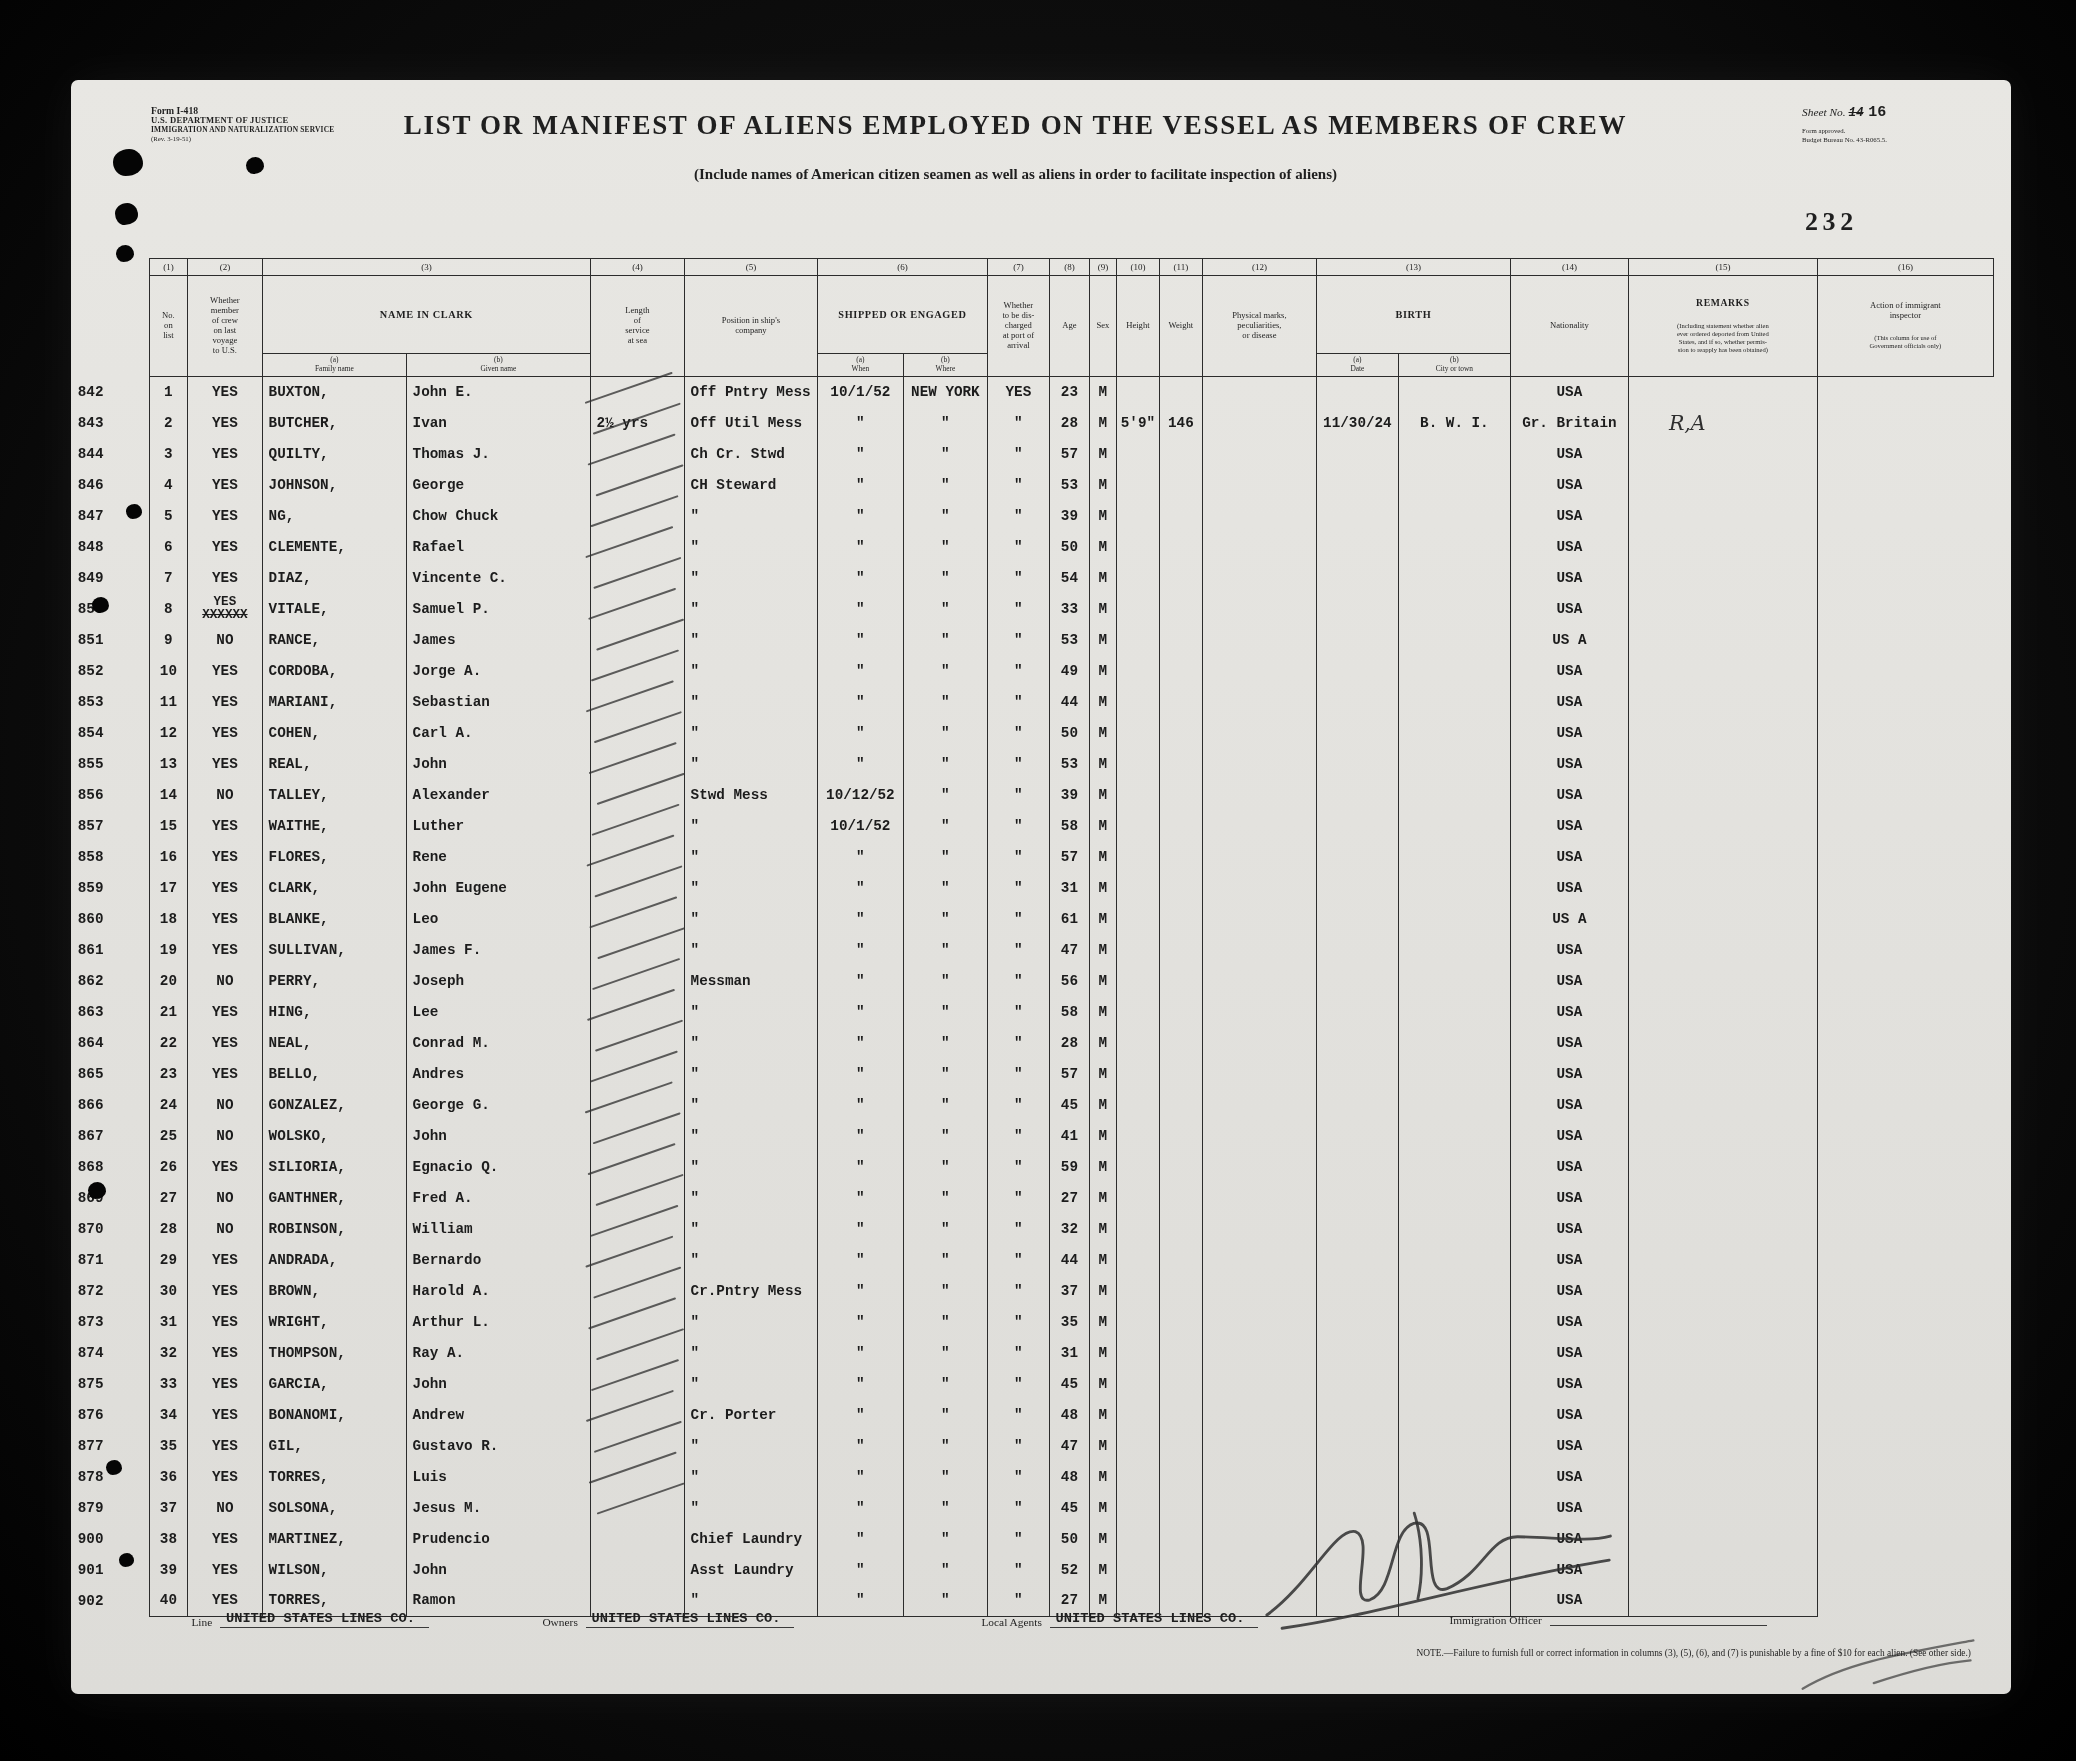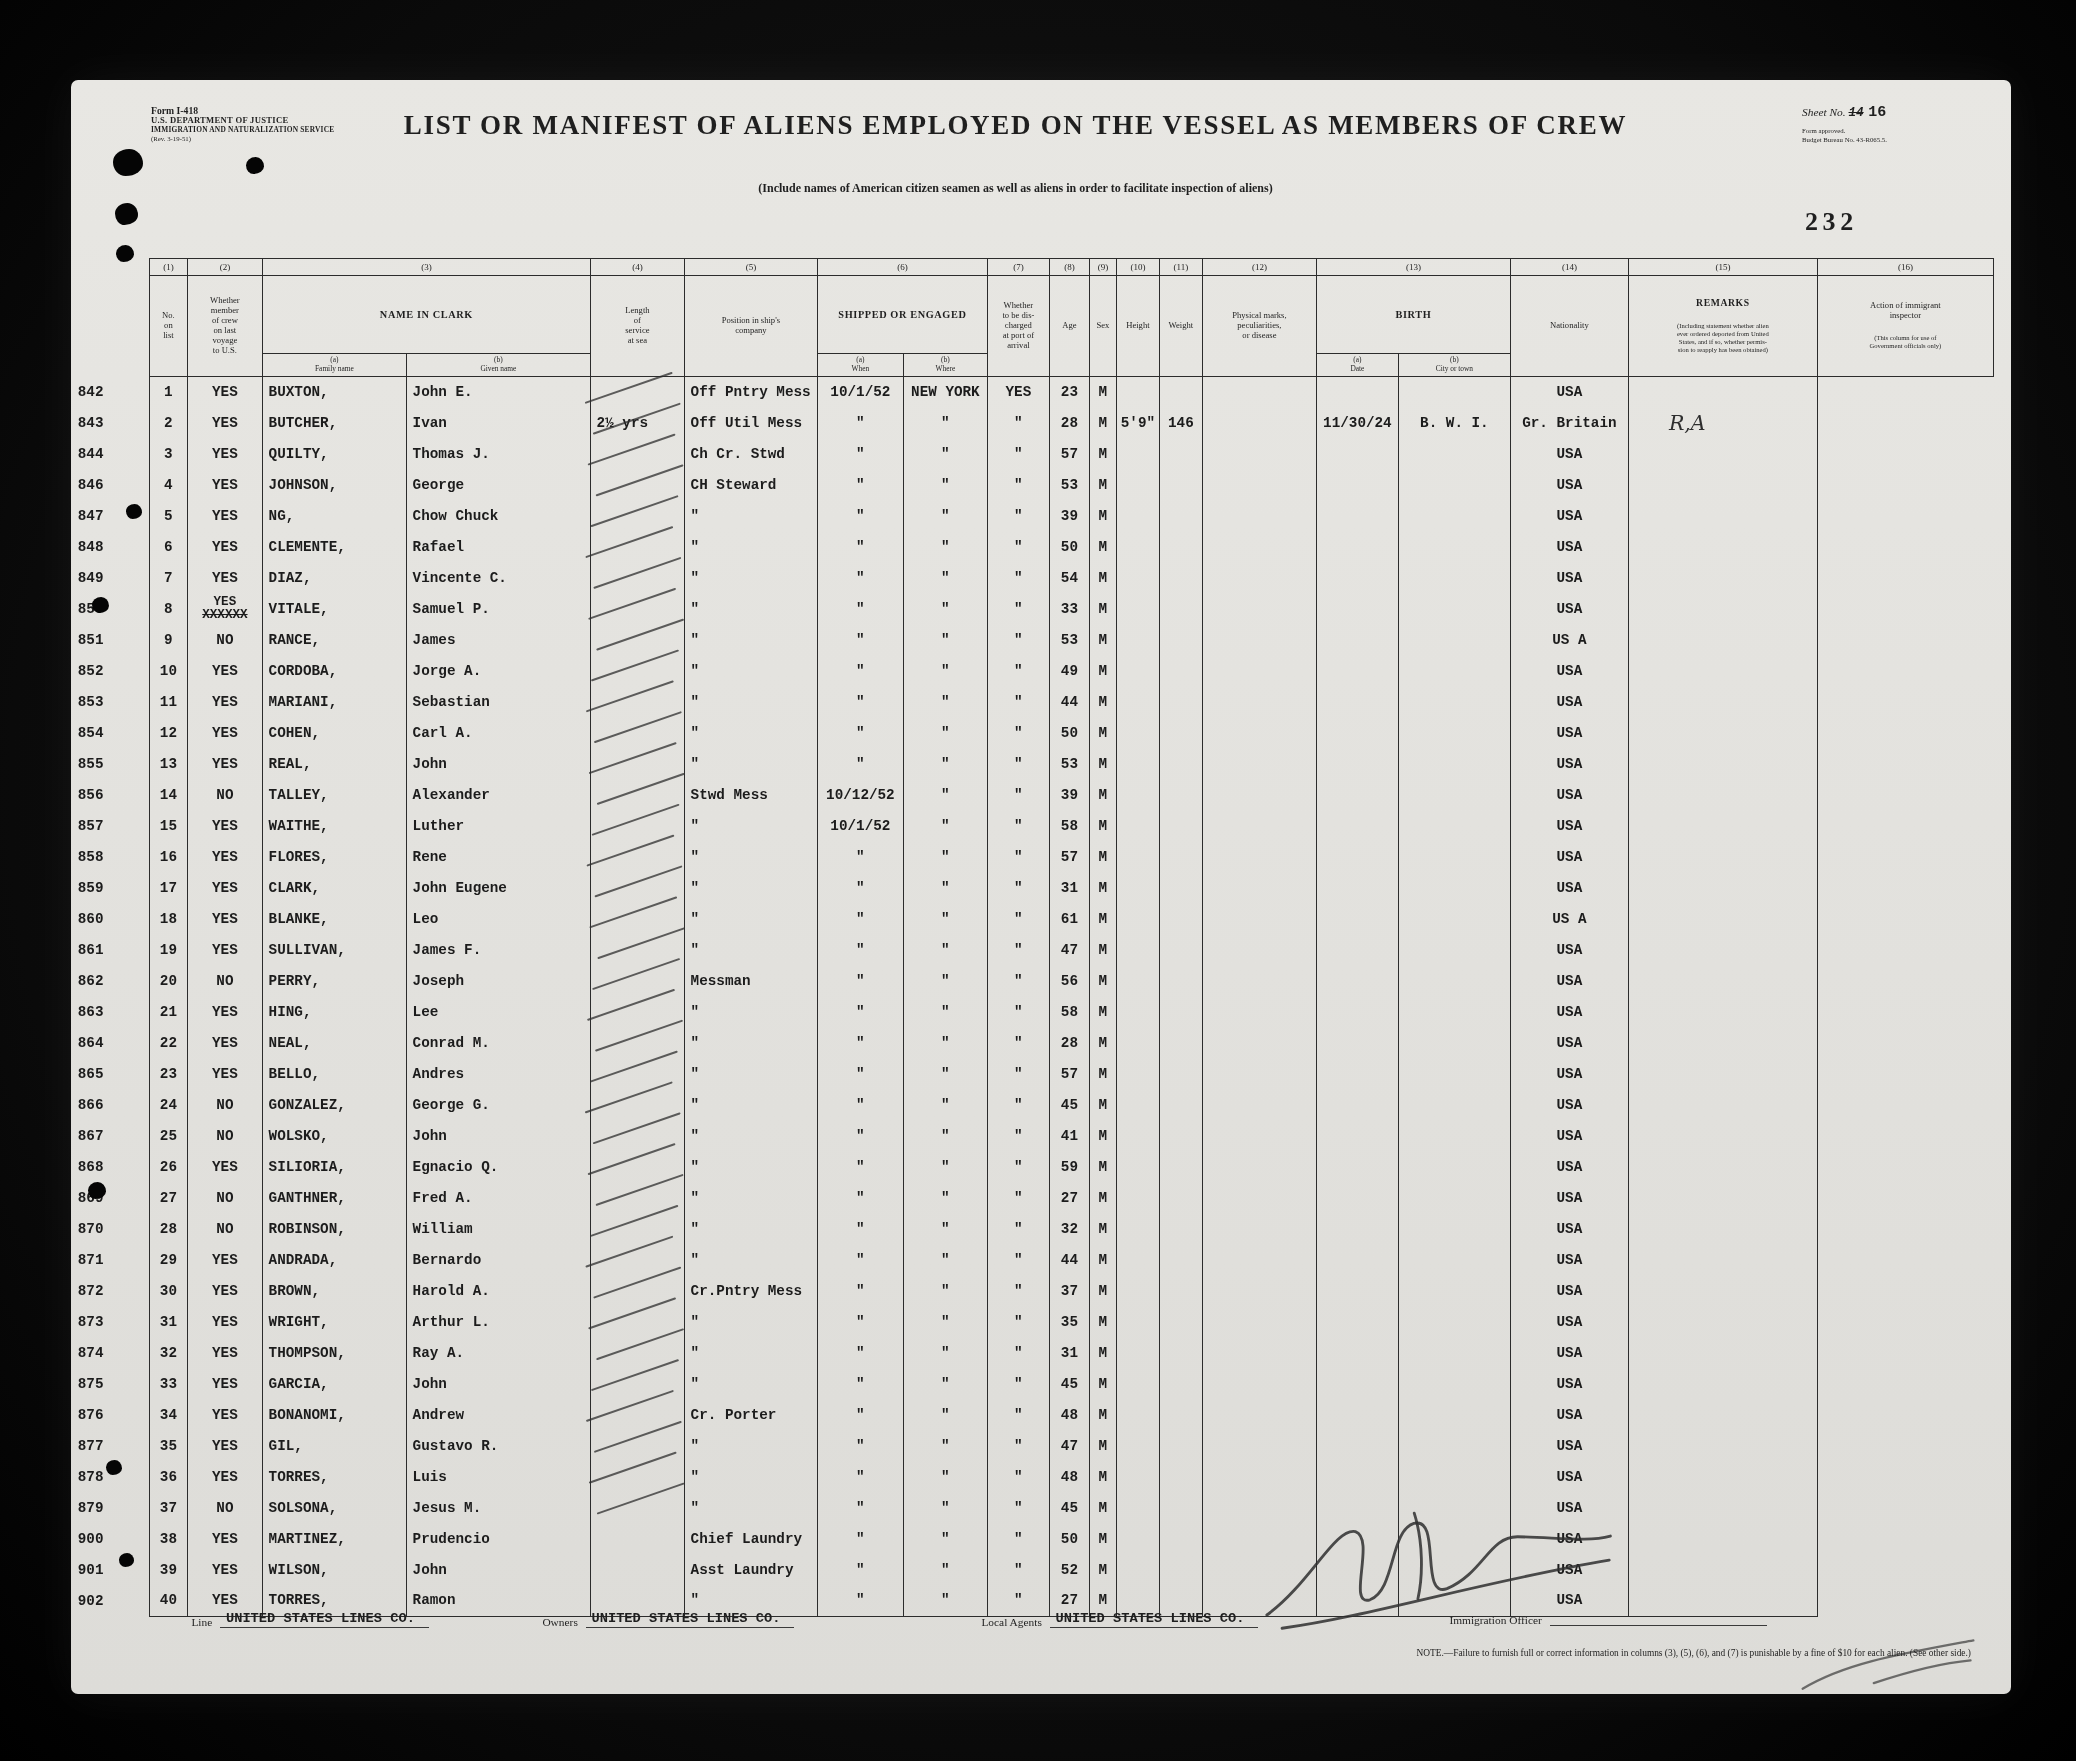--- a/index.html
+++ b/index.html
@@ -26,21 +26,21 @@
   
   .form-id{position:absolute;left:80px;top:25px;line-height:1.15;text-align:left}
   .form-id .l1{font-weight:bold;font-size:9.7px}
   .form-id .l2{font-weight:bold;font-size:8.6px;letter-spacing:0.3px}
   .form-id .l3{font-weight:bold;font-size:7.4px;letter-spacing:0.2px}
   .form-id .l4{font-size:6.8px}
   .title-wrap{position:absolute;left:0;right:51px;top:30px;text-align:center}
   .doc-title{font-size:27px;font-weight:bold;letter-spacing:1.7px}
   .subtitle-wrap{position:absolute;left:0;right:51px;top:80px;text-align:center}
   .subtitle{font-size:11px;font-weight:bold}
-  .subtitle2{font-size:12px;font-weight:bold;margin-top:21px}
+  .subtitle2{font-size:15px;font-weight:bold;margin-top:6px}
   .sheet-block{position:absolute;left:1731px;top:24px;line-height:1.25}
   .sheet-line{font-size:11.4px;font-style:italic}
   .sheet-line .typed{font-style:normal}
   .struck{text-decoration:line-through;font-family:"Liberation Mono","DejaVu Sans Mono",monospace;font-weight:bold;font-size:12.6px}
   .sheet-new{font-family:"Liberation Mono","DejaVu Sans Mono",monospace;font-weight:bold;font-size:13.7px;margin-left:4.6px}
   .approved{font-size:6.8px;line-height:1.3;margin-top:4.6px}
   .page-stamp{position:absolute;left:1734px;top:127px;font-size:26px;font-weight:bold;letter-spacing:4.6px}
   
   .voyage{position:absolute;left:0;top:141px;width:1894px;display:flex;align-items:baseline;padding-left:251px}
   .voyage .lbl{font-style:italic;font-size:11.4px;white-space:nowrap;margin:0 5.7px}

